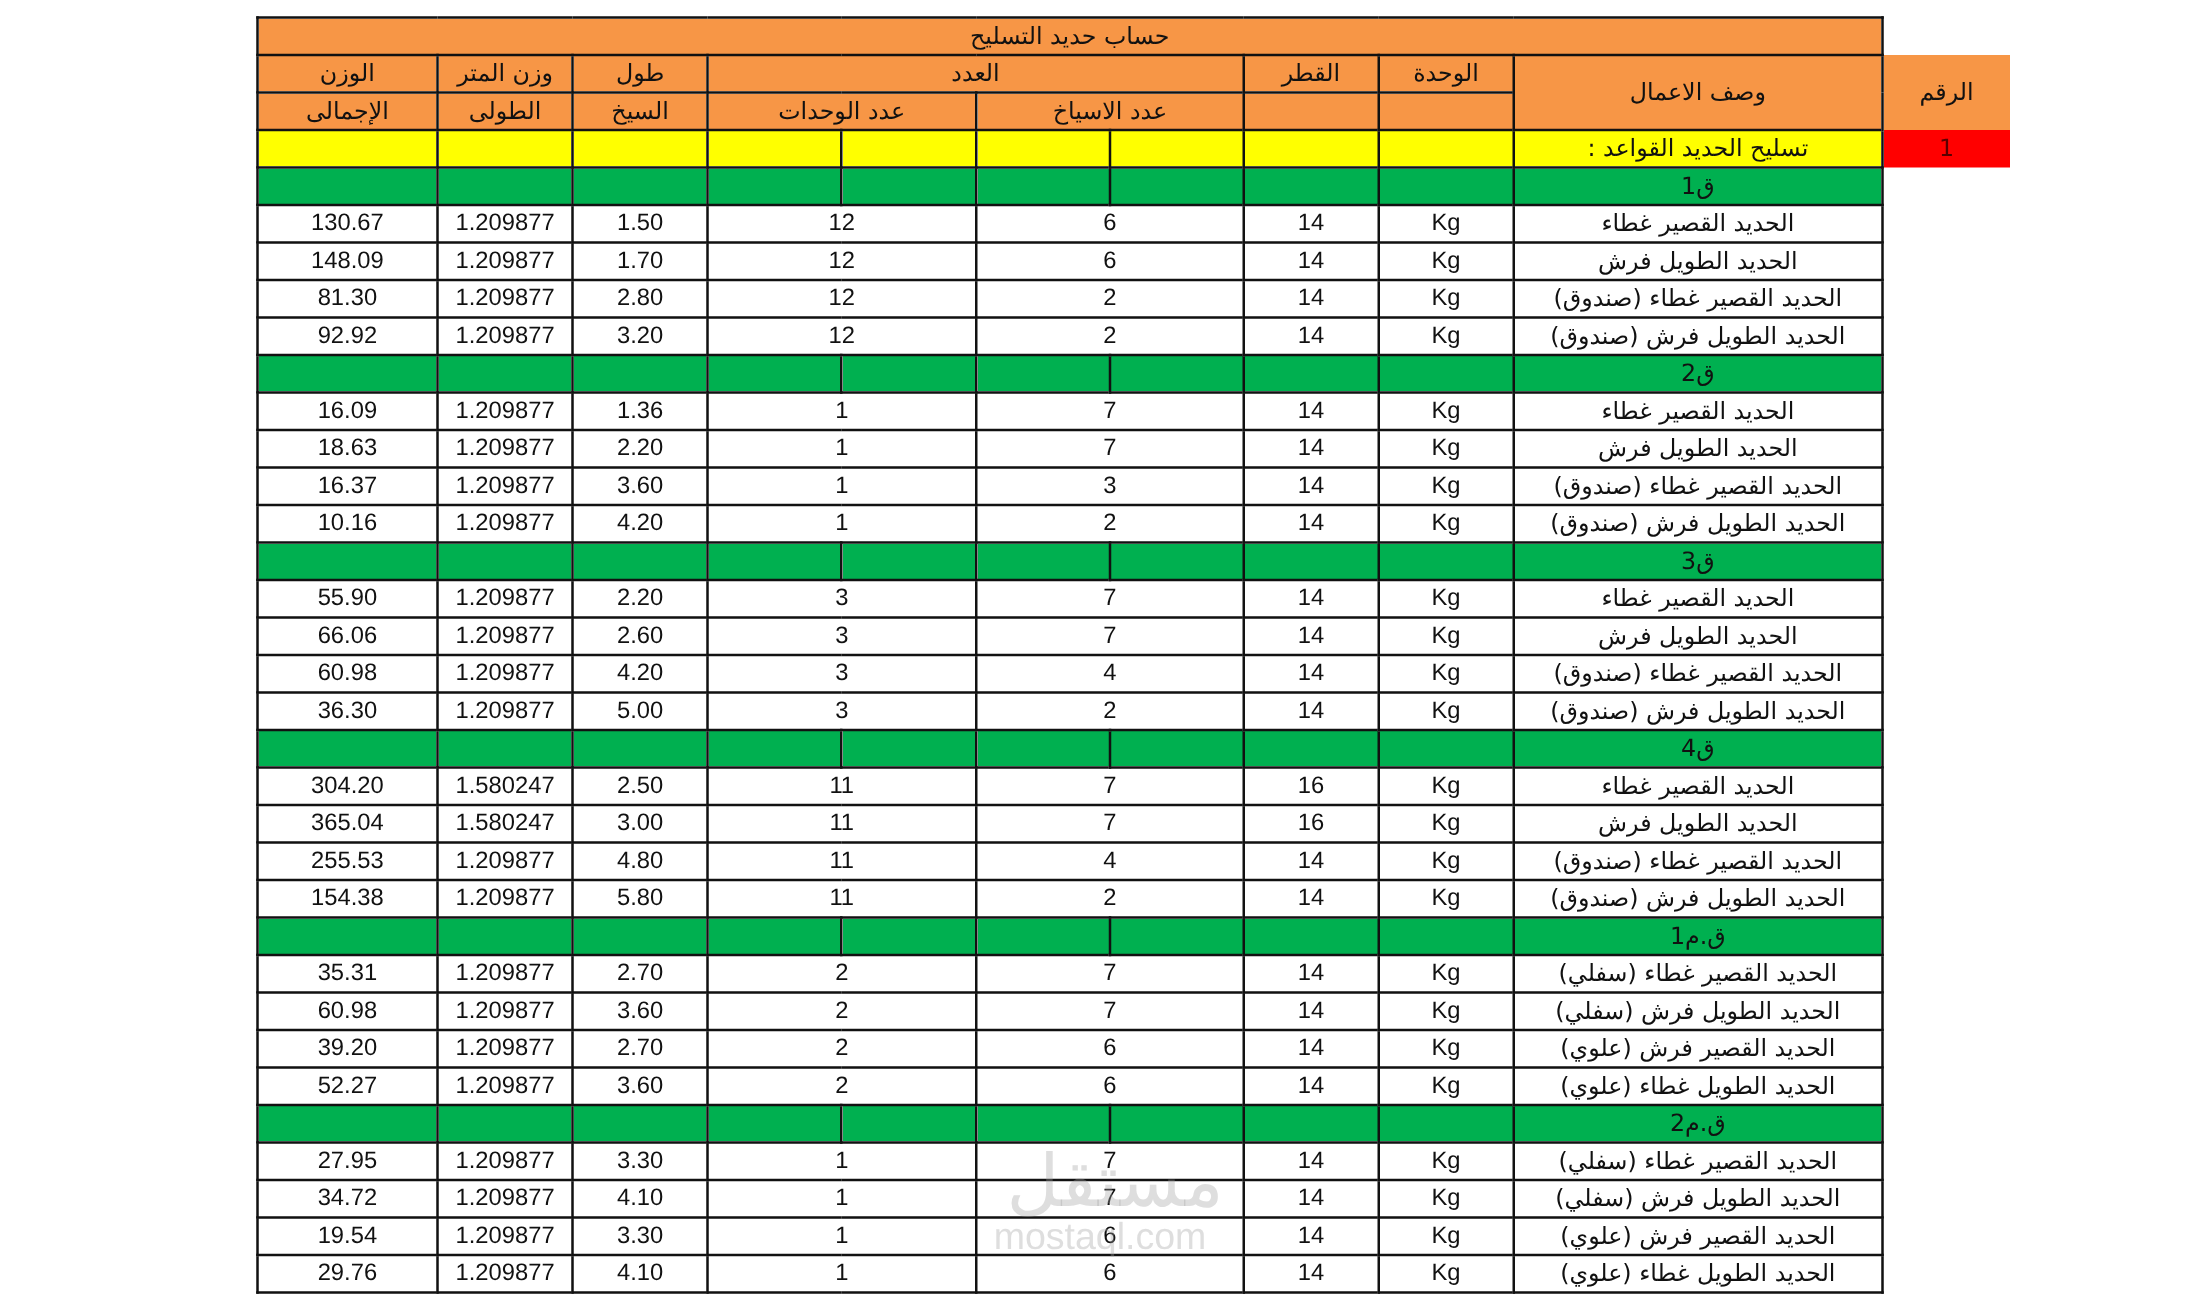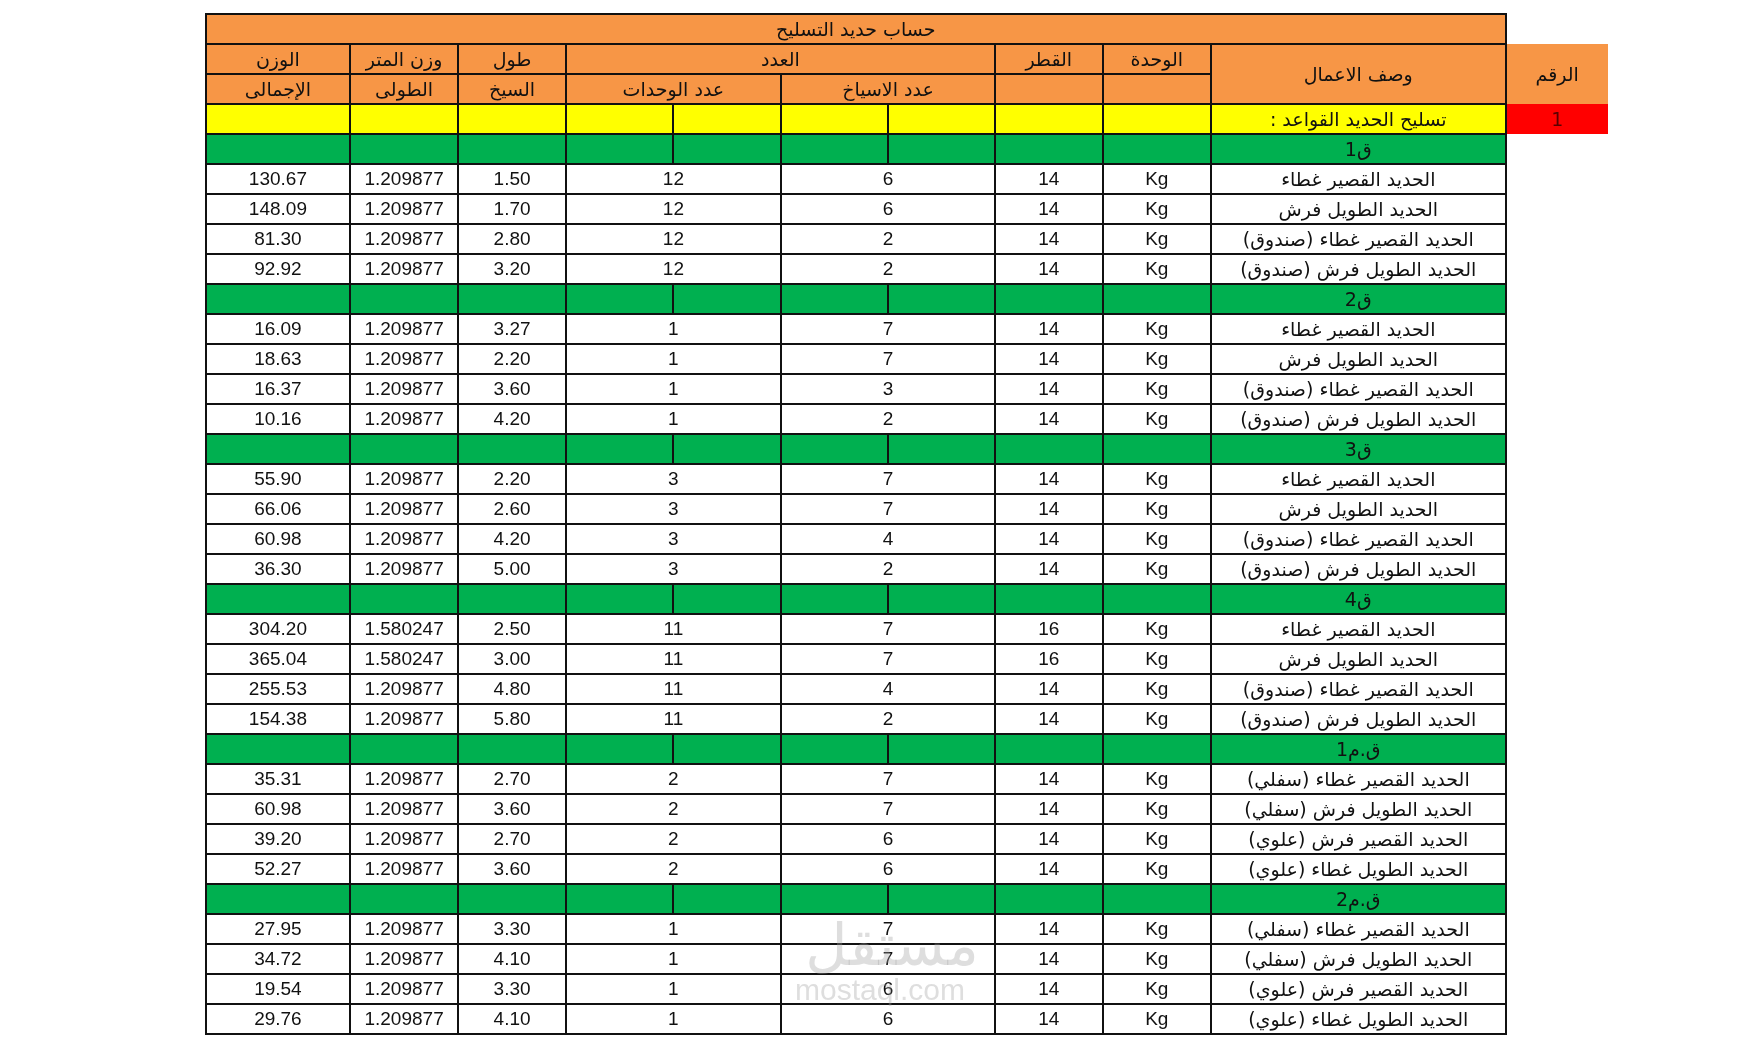--- a/index.html
+++ b/index.html
@@ -149,21 +149,21 @@
           <td></td>
           <td></td>
         </tr>
         <tr class="data">
           <td class="blank"></td>
           <td class="desc">الحديد القصير غطاء</td>
           <td class="num">Kg</td>
           <td class="num">14</td>
           <td class="num" colspan="2">7</td>
           <td class="num" colspan="2">1</td>
-          <td class="num">3.27</td>
+          <td class="num">1.36</td>
           <td class="num">1.209877</td>
           <td class="num">16.09</td>
         </tr>
         <tr class="data">
           <td class="blank"></td>
           <td class="desc">الحديد الطويل فرش</td>
           <td class="num">Kg</td>
           <td class="num">14</td>
           <td class="num" colspan="2">7</td>
           <td class="num" colspan="2">1</td>

